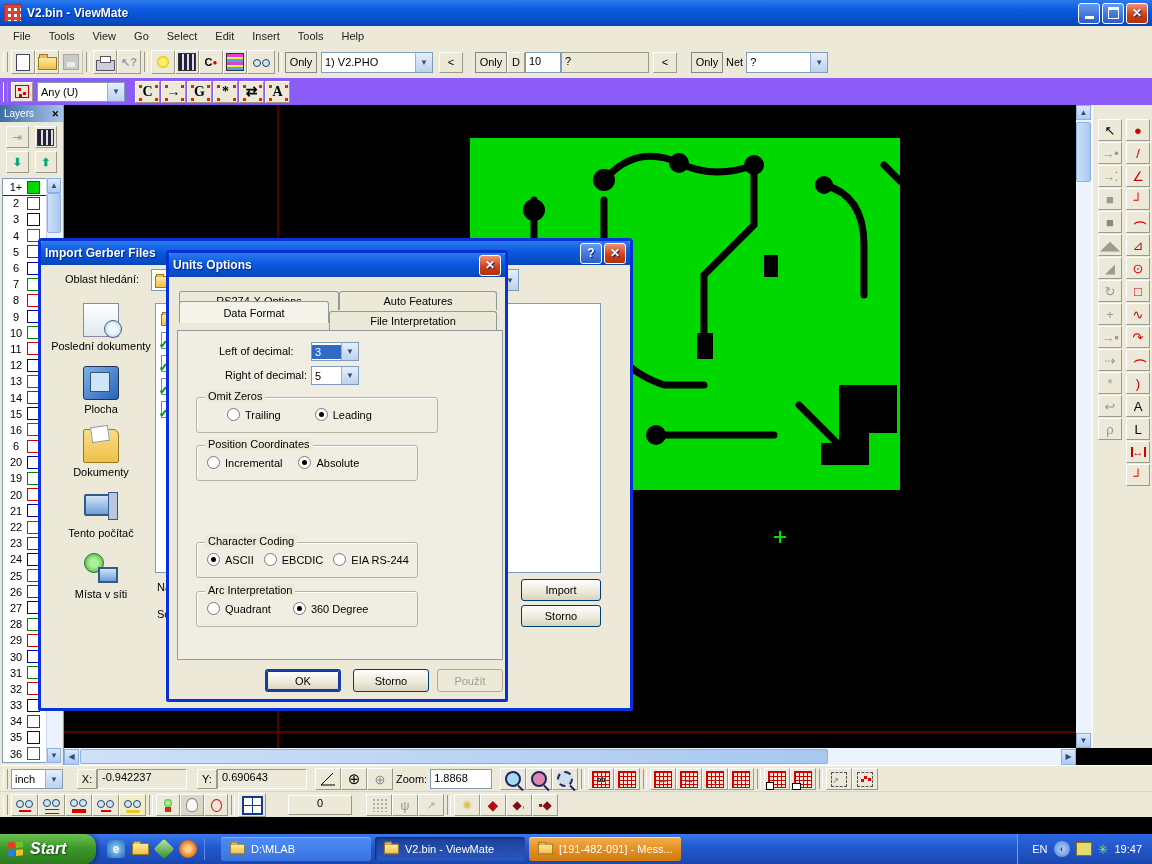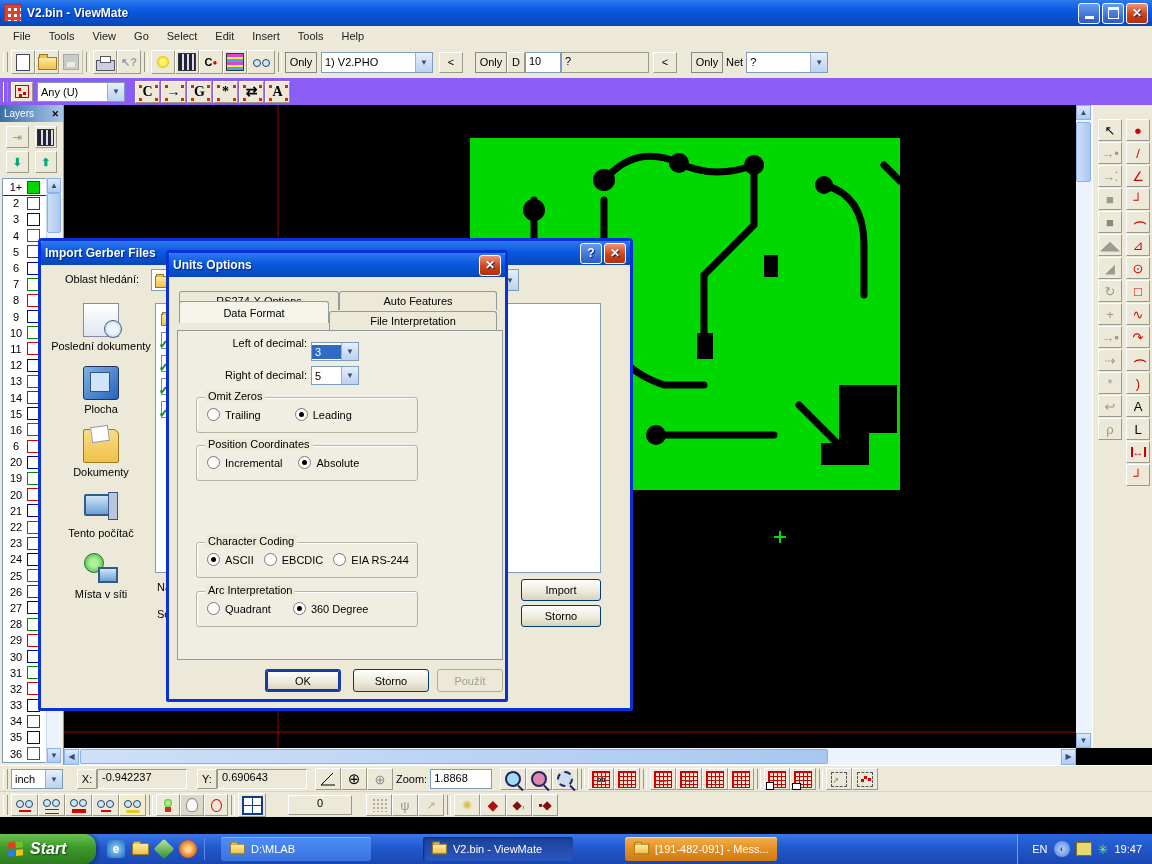--- a/index.html
+++ b/index.html
@@ -750,32 +750,32 @@
       <span>Units Options</span>
       <span class="cap-btn close" style="margin-left:auto;">✕</span>
     </div>
 
     <span class="tab" style="left:10px;top:38px;width:160px;">RS274-X Options</span>
     <span class="tab" style="left:170px;top:38px;width:158px;">Auto Features</span>
     <span class="tab active" style="left:10px;top:48px;width:150px;">Data Format</span>
     <span class="tab" style="left:160px;top:58px;width:168px;">File Interpretation</span>
     <div class="tabpanel" style="left:8px;top:77px;width:326px;height:330px;background:#f0eee2;"></div>
 
-    <div style="position:absolute;left:50px;top:84px;width:88px;text-align:right;">Left of decimal:</div>
+    <div style="position:absolute;left:50px;top:92px;width:88px;text-align:left;">Left of decimal:</div>
     <div class="combo" style="position:absolute;left:142px;top:89px;width:48px;height:19px;">
       <span class="val" style="background:#316ac5;color:#fff;">3</span>
       <span class="drop">▼</span>
     </div>
     <div style="position:absolute;left:44px;top:116px;width:94px;text-align:right;">Right of decimal:</div>
     <div class="combo" style="position:absolute;left:142px;top:113px;width:48px;height:19px;">
       <span class="val">5</span>
       <span class="drop">▼</span>
     </div>
 
-    <div class="groupbox" style="left:27px;top:144px;width:220px;height:34px;">
+    <div class="groupbox" style="left:27px;top:144px;width:220px;height:34px;padding-left:20px;">
       <span class="gl">Omit Zeros</span>
       <div style="display:flex;gap:34px;padding:10px 0 0 10px;">
 
       <label class="radio-opt">
           <span class="radio"></span>
           <span>Trailing</span>
           </label>
           <label class="radio-opt">
           <span class="radio on"></span>
           <span>Leading</span>
@@ -997,21 +997,21 @@
     </div>
     <span style="width:8px;"></span>
     <span class="qlicon" style="background:radial-gradient(#9ad2f5,#1a6ac0);">e</span>
     <span class="qlicon">
         <span class="sfolder" style="margin:0;"></span>
       </span>
     <span class="qlicon" style="background:linear-gradient(135deg,#bfe8a0,#2e8a2e);border-radius:2px;transform:rotate(45deg) scale(.8);"></span>
     <span class="qlicon" style="background:radial-gradient(#ffd08a 20%,#e06a10 70%,#903800);border-radius:50%;"></span>
     <span style="width:10px;border-left:1px solid #5a8ae8;height:22px;margin:0 4px;"></span>
 
-    <span style="display:flex;gap:48px;">
+    <span style="display:flex;">
 
         <span class="taskbtn" data-state="normal">
           <span class="sfolder" style="margin:0;flex:none;transform:scale(.9);"></span>
           <span>D:\MLAB</span>
         </span>
 
         <span class="taskbtn" data-state="active">
           <span class="sfolder" style="margin:0;flex:none;transform:scale(.9);"></span>
           <span>V2.bin - ViewMate</span>
         </span>

